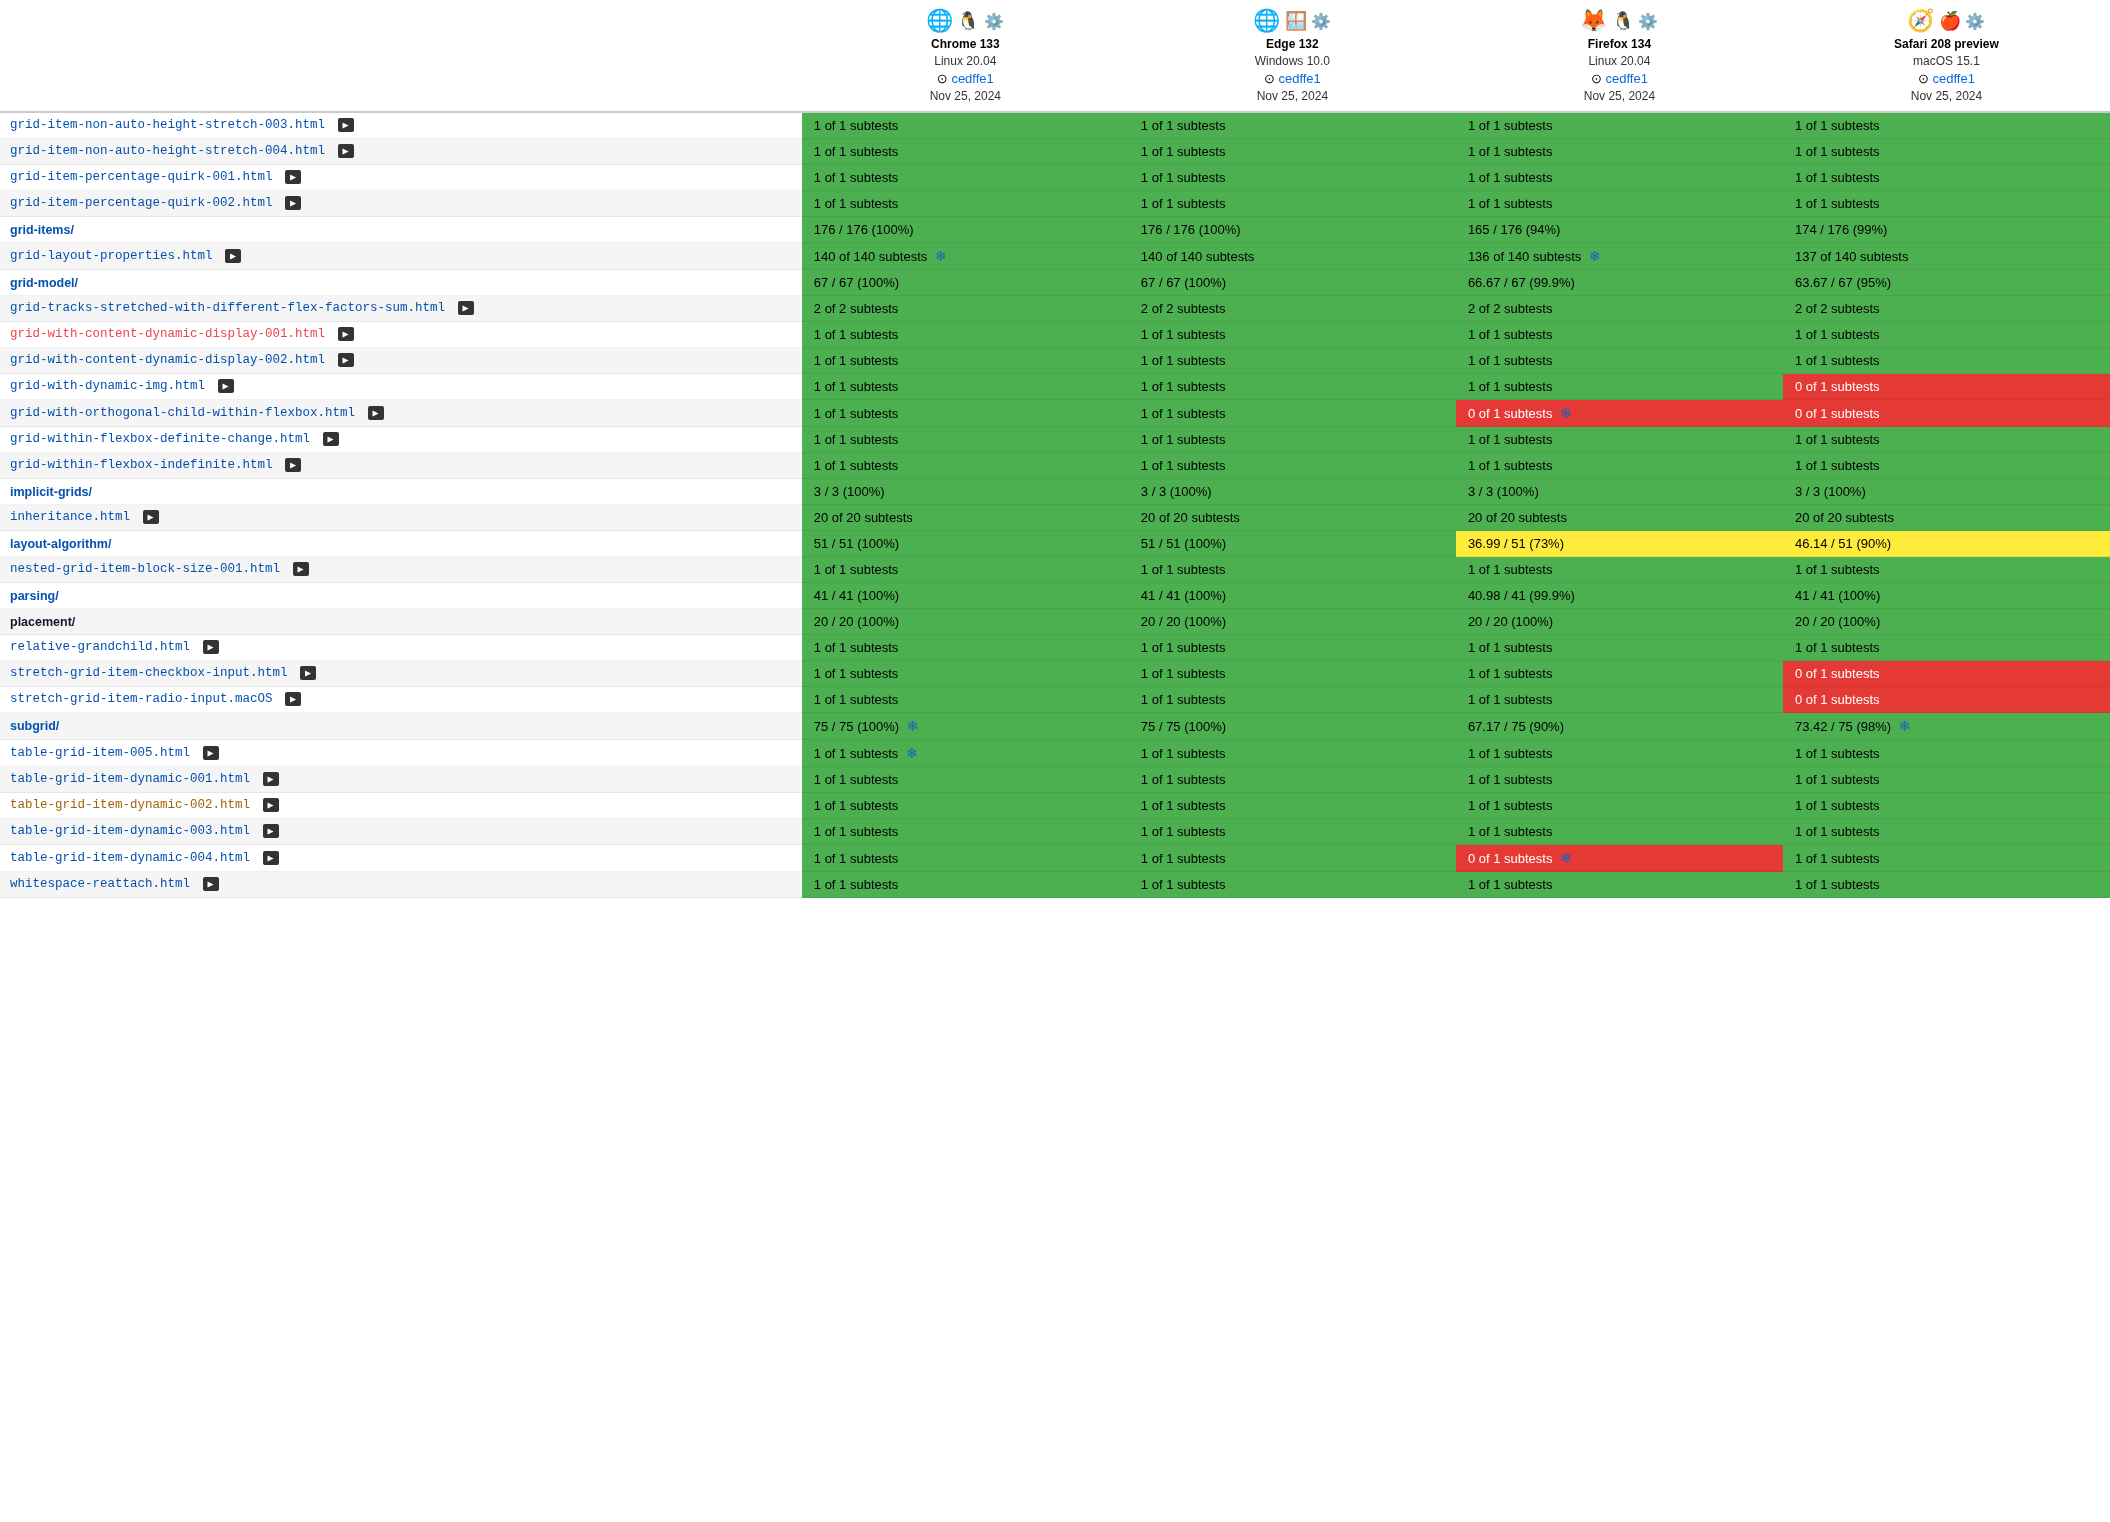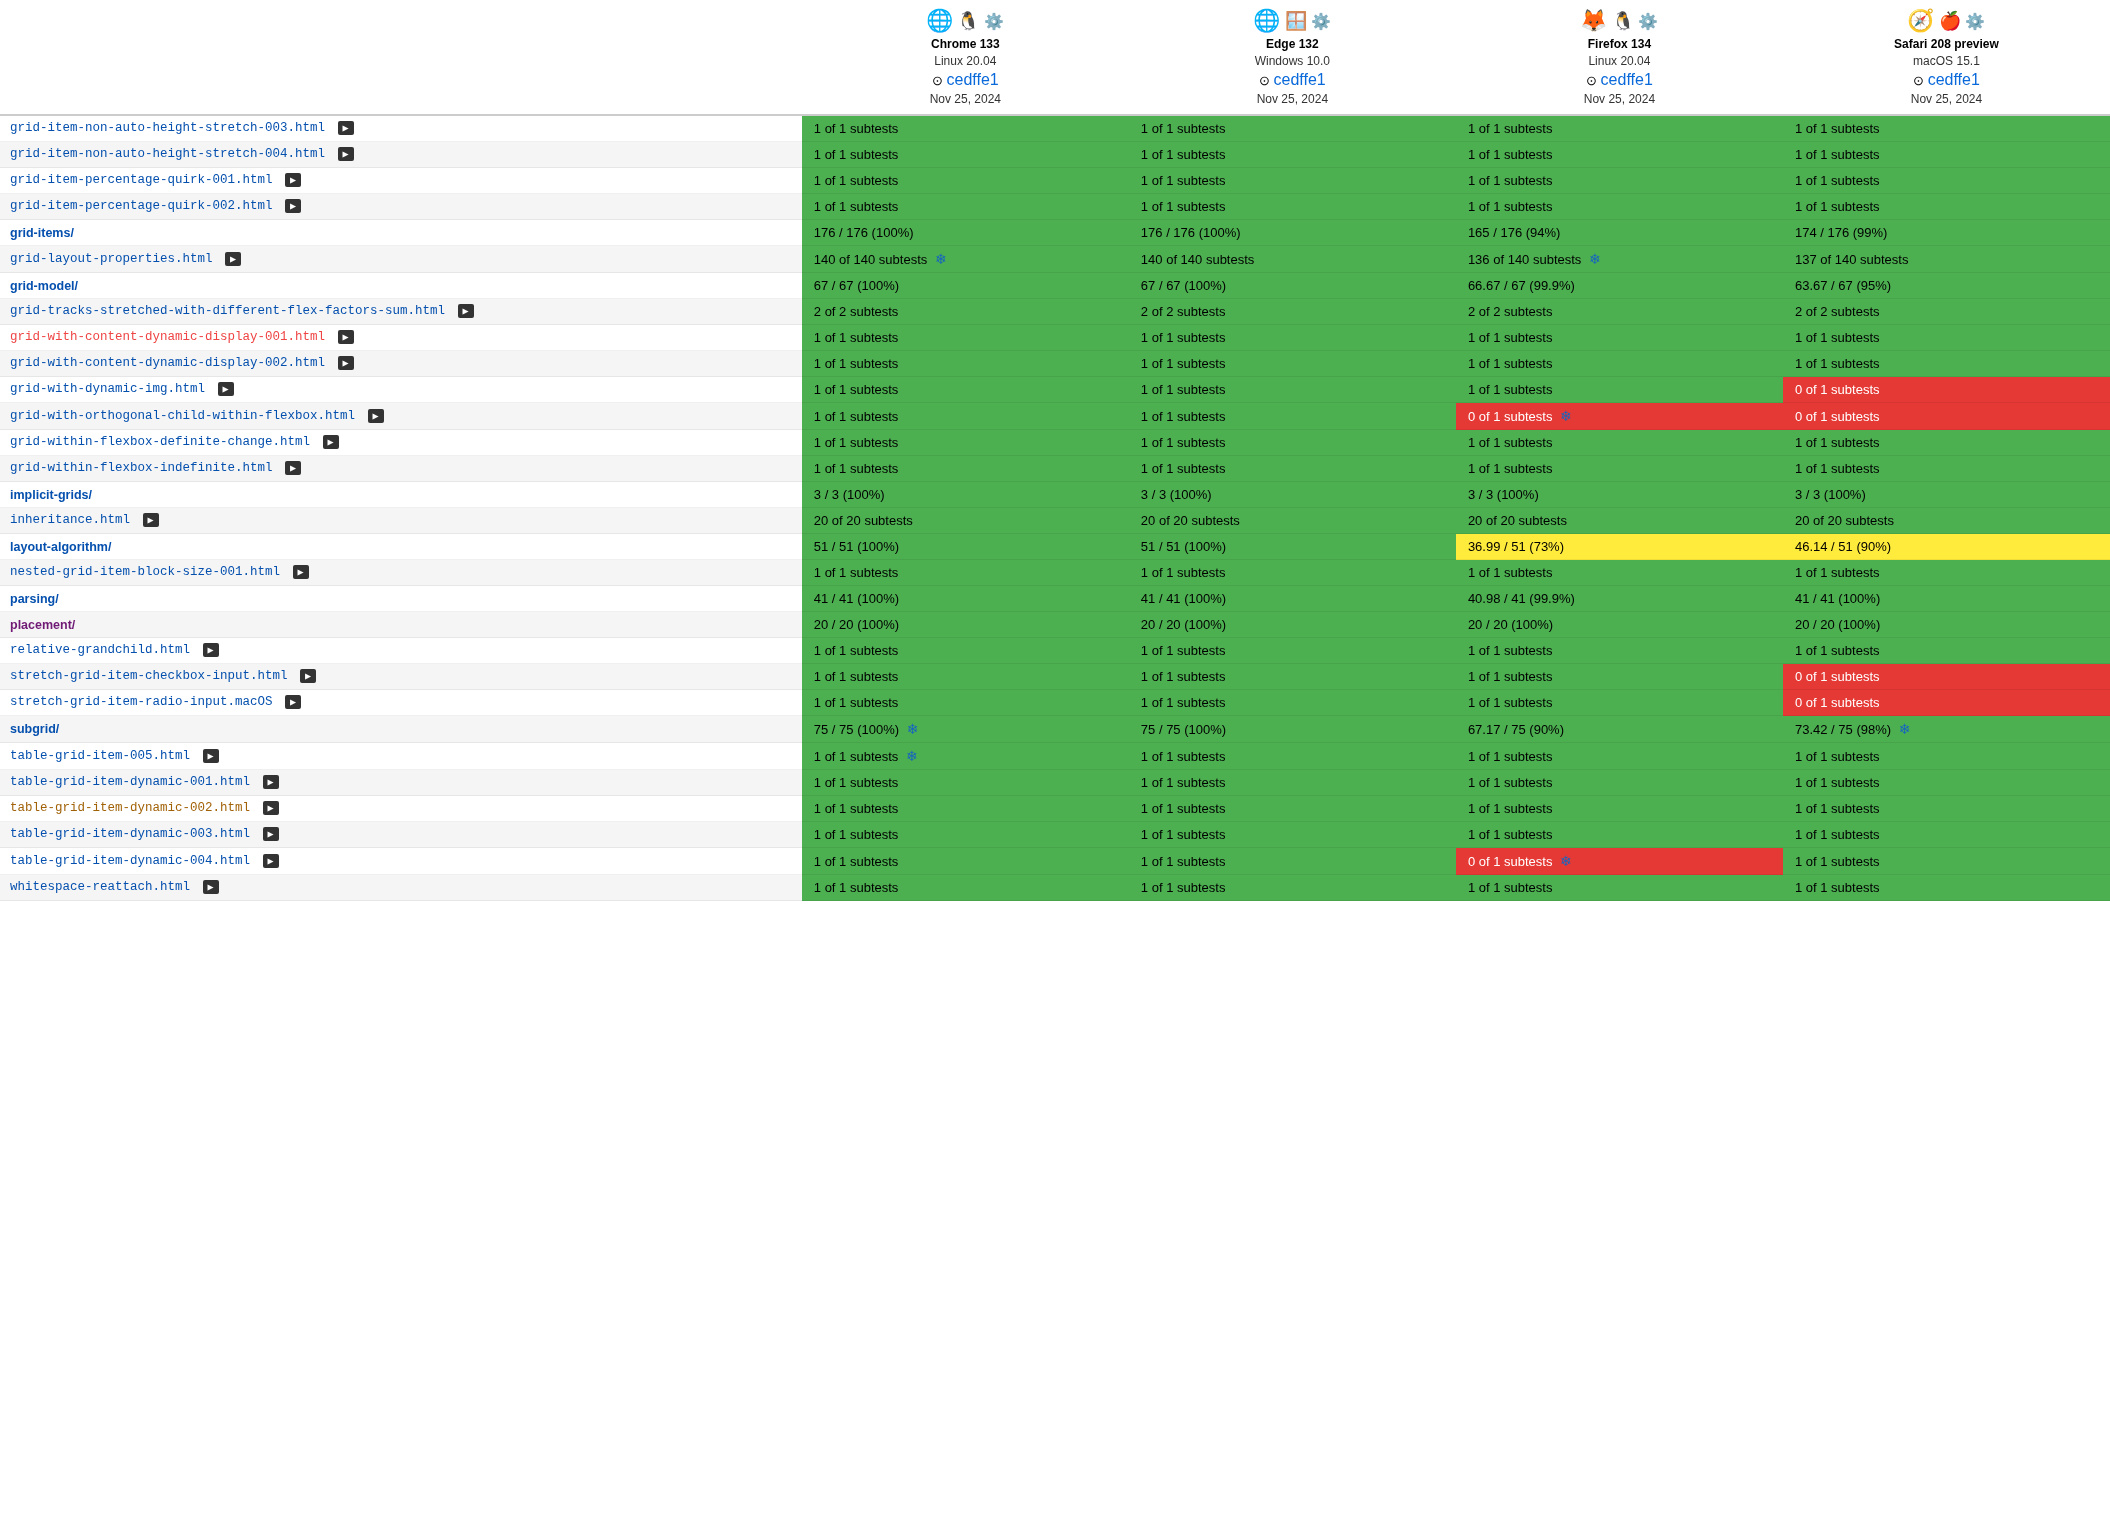--- a/index.html
+++ b/index.html
@@ -48,21 +48,21 @@
     .browser-name {
       font-weight: bold;
       font-size: 12px;
     }
     .browser-os {
       font-size: 12px;
       color: #333;
     }
     .browser-commit {
       color: #0969da;
-      font-size: 16px;
+      font-size: 13px;
       text-decoration: none;
     }
     .browser-date {
       font-size: 12px;
       color: #333;
     }
 
     
     tbody tr:nth-child(even) td.path-cell {
       background: #f5f5f5;
@@ -333,21 +333,21 @@
           <td class="result-cell green"><span>1 of 1 subtests</span></td>
         </tr>
         <tr>
           <td class="path-cell bold-path"><a href="#" style="color:#0550ae; text-decoration:none;">parsing/</a></td>
           <td class="result-cell green"><span>41 / 41 (100%)</span></td>
           <td class="result-cell green"><span>41 / 41 (100%)</span></td>
           <td class="result-cell green"><span>40.98 / 41 (99.9%)</span></td>
           <td class="result-cell green"><span>41 / 41 (100%)</span></td>
         </tr>
         <tr>
-          <td class="path-cell bold-path"><a href="#" style="color:#701a75; text-decoration:none;text-align:right;">placement/</a></td>
+          <td class="path-cell bold-path"><a href="#" style="color:#0f172a; text-decoration:none;text-align:right;">placement/</a></td>
           <td class="result-cell green"><span>20 / 20 (100%)</span></td>
           <td class="result-cell green"><span>20 / 20 (100%)</span></td>
           <td class="result-cell green"><span>20 / 20 (100%)</span></td>
           <td class="result-cell green"><span>20 / 20 (100%)</span></td>
         </tr>
         <tr>
           <td class="path-cell"><a href="#" style="color:#0550ae; text-decoration:none;">relative-grandchild.html</a> <span class="tag-icon">▶</span></td>
           <td class="result-cell green"><span>1 of 1 subtests</span></td>
           <td class="result-cell green"><span>1 of 1 subtests</span></td>
           <td class="result-cell green"><span>1 of 1 subtests</span></td>

